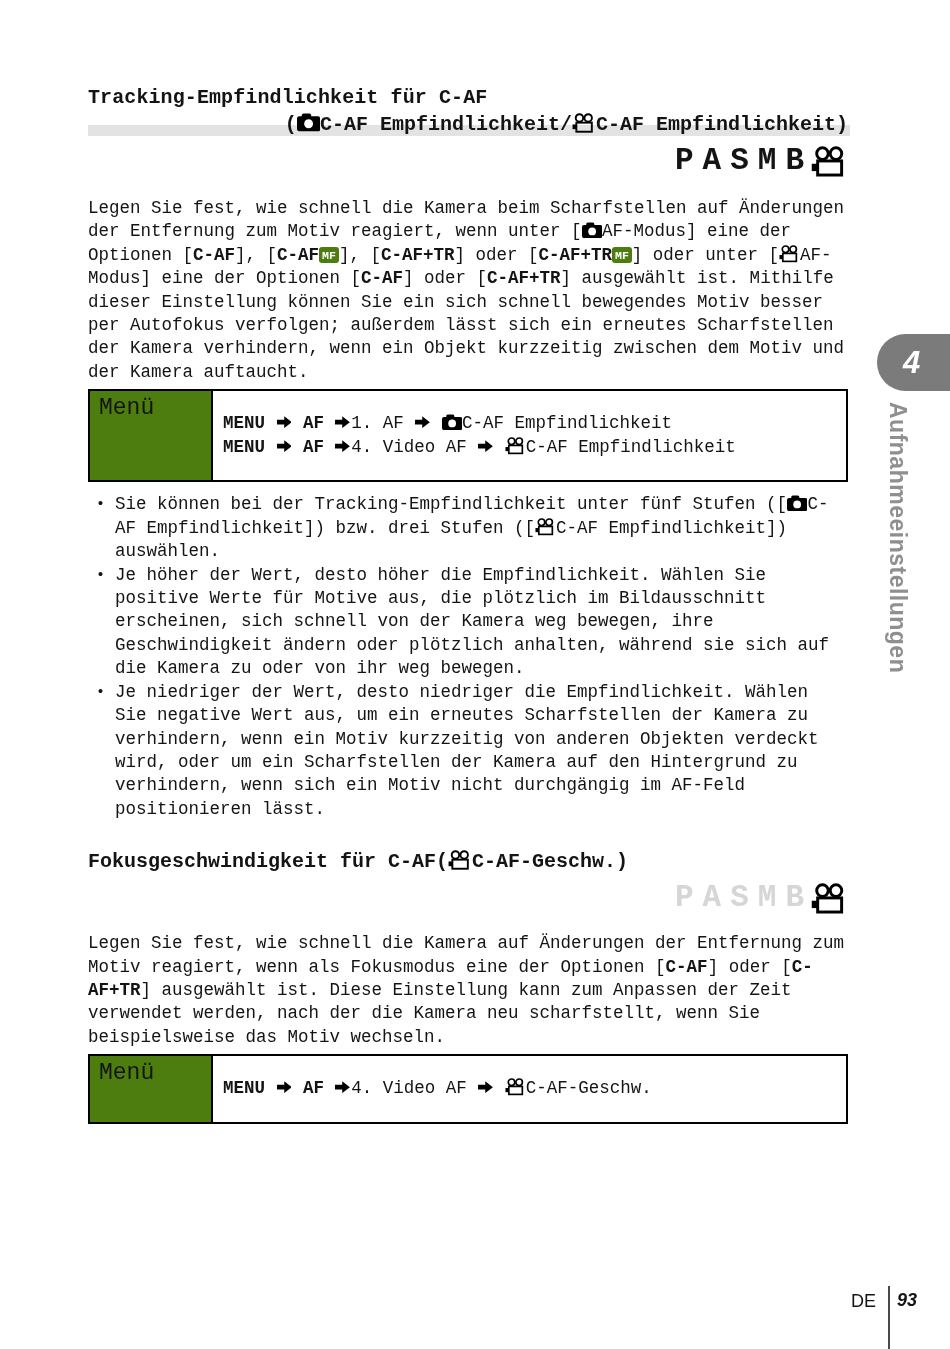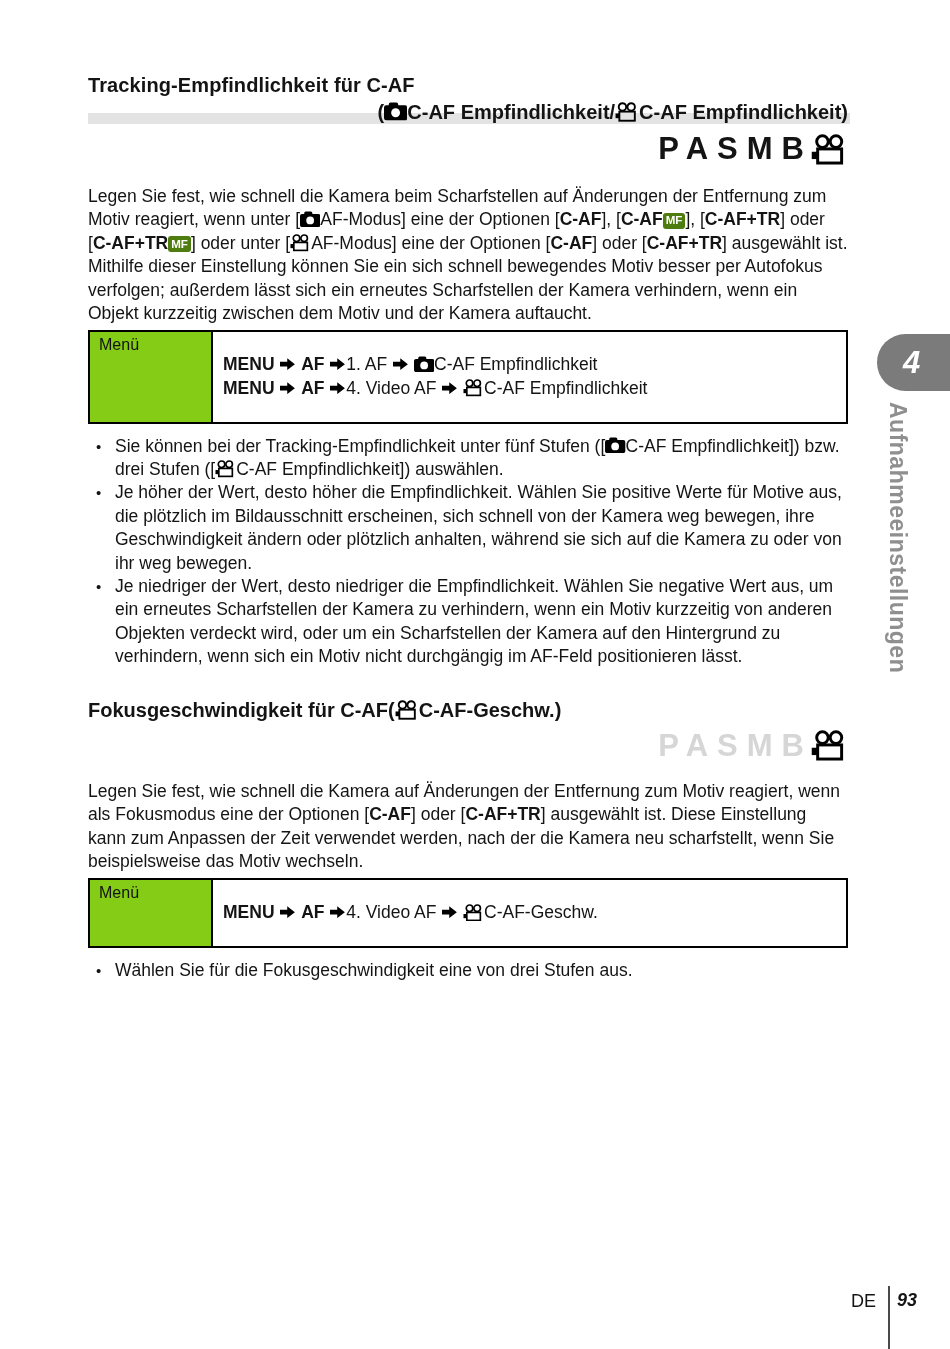--- a/index.html
+++ b/index.html
@@ -1,21 +1,21 @@
 <!DOCTYPE html>
 <html><head>
 <meta charset="utf-8">
 <style>
   * { margin:0; padding:0; box-sizing:border-box; }
   html,body { background:#fff; }
   body {
     width:950px; height:1349px; position:relative; overflow:hidden;
     font-family:"Liberation Sans", sans-serif; color:#141414;
   }
-  .content { position:absolute; left:88px; top:4px; width:760px; }
+  .content { position:absolute; left:88px; top:16px; width:760px;font-family:Liberation Mono, monospace; }
 
   
   .h-line1 { font-size:20px; font-weight:bold; letter-spacing:0.1px; }
   .sec1 .h-line1 { margin-top:70px; }
   .h-line2 { position:relative; text-align:right; font-size:20px; font-weight:bold;
              height:27px; line-height:27px; margin-top:2px; }
   .h-bar { position:absolute; left:0; right:-2px; bottom:2px; height:11px; background:#e3e3e3; }
   .h-line2 .rich { position:relative; z-index:1; }
   .h2row { position:relative; display:flex; justify-content:flex-start; align-items:flex-end;
            font-size:20px; font-weight:bold; height:28px; margin-top:26px; }
@@ -28,22 +28,22 @@
   .modes .ic-mov { height:31px; width:37px; vertical-align:-5px; margin-left:-2px; }
   .modes-dim .modes-letters { color:#d6d6d6; }
 
   
   .para { font-size:17.5px; line-height:23.4px; margin-top:19px; }
   .sec2 .para { margin-top:17px; }
   .bold, b { font-weight:bold; }
 
   
   .menu-table { display:flex; border:2px solid #000; margin-top:5px; }
-  .menu-label { width:123px; background:#84cc16; border-right:2px solid #000;
-                padding:4px 4px 4px 9px; font-size:16px; }
+  .menu-label { width:123px; background:#4d7c0f; border-right:2px solid #000;
+                padding:4px 4px 4px 9px; font-size:23px; }
   .menu-cmds { flex:1; padding:21px 10px; font-size:17.5px; line-height:23.6px; }
 
   
   .bullets { margin-top:11px; }
   .bullet { position:relative; padding-left:27px; font-size:17.5px; line-height:23.4px; }
   .bullet::before { content:"•"; position:absolute; left:8px; top:0; font-size:15px; }
 
   
   .ic { display:inline-block; }
   .ic svg { display:block; width:100%; height:100%; }
@@ -193,21 +193,20 @@
               </svg></span><span> </span><span class="ic ic-mov"><svg viewBox="0 0 26 22">
                 <circle cx="8" cy="5.4" r="4.1" fill="none" stroke="#000" stroke-width="2.1"></circle>
                 <circle cx="17.6" cy="5.4" r="4.1" fill="none" stroke="#000" stroke-width="2.1"></circle>
                 <rect x="4.6" y="10.6" width="17" height="10" fill="none" stroke="#000" stroke-width="2.1"></rect>
                 <rect x="0.4" y="12.6" width="4" height="5.2" fill="#000"></rect>
               </svg></span><span>C-AF-Geschw.</span></div>
       </div>
     </div>
 
     <div class="bullets">
-      <div class="bullet"><span>Wählen Sie für die Fokusgeschwindigkeit eine von drei Stufen aus.</span></div>
     </div>
   </div>
 
 </div>
 
 <div class="tab4">
   <span>4</span>
 </div>
 <div class="chapter-vert">Aufnahmeeinstellungen</div>
 

